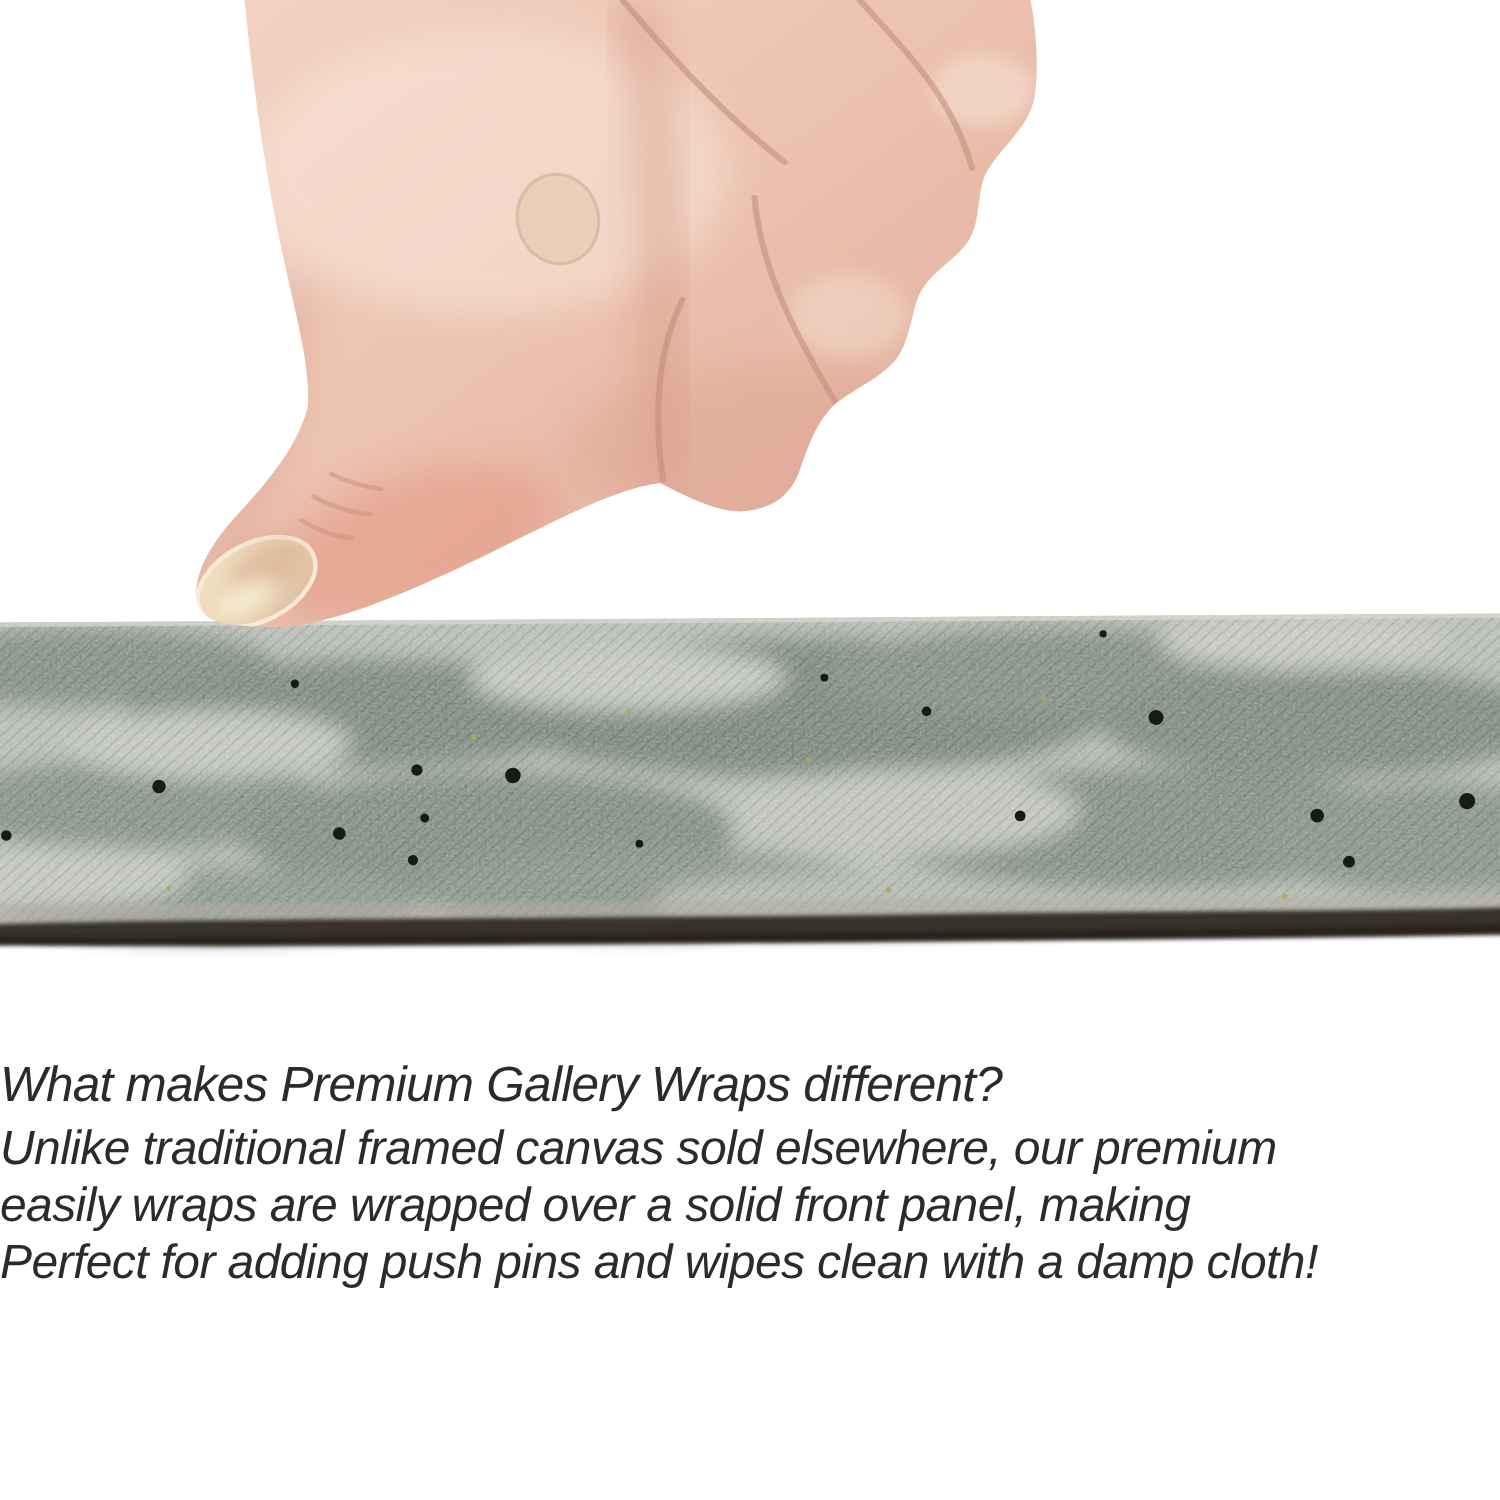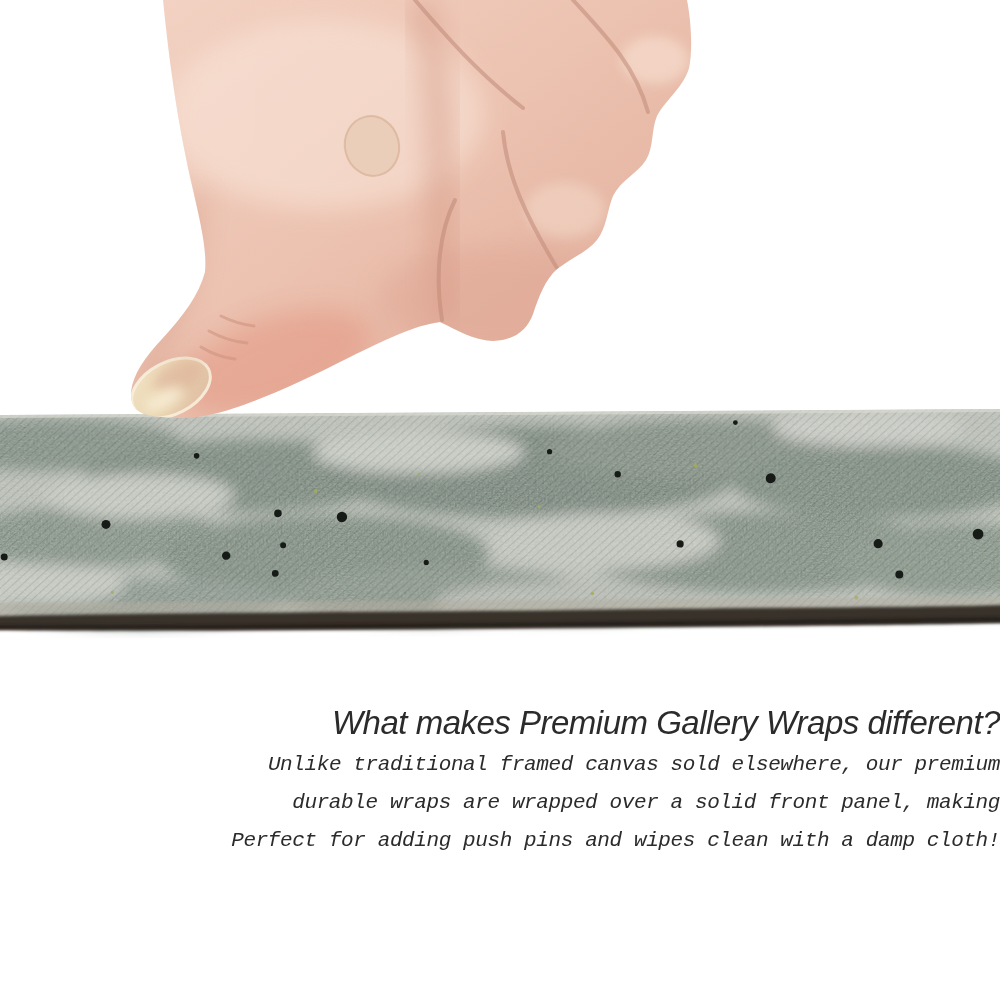--- a/index.html
+++ b/index.html
@@ -9,28 +9,28 @@
   }
   
   .photo-area{position:absolute;left:0;top:0;width:1000px;height:420px;background:#ffffff;}
   .hand-svg{position:absolute;left:95px;top:0;width:620px;height:420px;z-index:3;}
   
   .strip-wrap{position:absolute;left:-6px;top:412px;width:1012px;height:224px;z-index:2;
     transform:rotate(-0.35deg);transform-origin:50% 50%;}
   .strip-svg{display:block;width:1012px;height:224px;}
   
   .text-block{
-    position:absolute;left:0;top:700px;width:1000px;text-align:right;z-index:4;
+    position:absolute;left:0;top:700px;width:1000px;text-align:left;z-index:4;
     font-style:italic;color:#2b2b2b;
   }
   .headline{
     font-size:33px;line-height:46px;font-weight:400;letter-spacing:-0.5px;margin:0;
   }
   .body-line{
-    font-size:21px;line-height:38px;font-weight:400;letter-spacing:-0.4px;font-family:Liberation Mono, monospace;
+    font-size:32px;line-height:38px;font-weight:400;letter-spacing:-0.4px;
   }
 </style>
 </head>
 <body>
 
 <div class="stage">
 
   <div class="photo-area">
     <svg class="hand-svg" viewBox="0 0 620 420" xmlns="http://www.w3.org/2000/svg">
       <defs>
@@ -215,17 +215,17 @@
       <rect x="0" y="188" width="1012" height="13" fill="#b3aea2" opacity="0.55" filter="url(#edgeFuzz)"></rect>
 
       <path filter="url(#edgeFuzz)" d="M0,201 C 180,198 420,200 640,198 C 800,197 930,198 1012,196 L1012,214 C 860,216 520,217 300,217 C 160,217 60,216 0,215 Z" fill="#37302a"></path>
       <path d="M0,210 C 250,212 700,211 1012,208 L1012,213 C 760,215 260,216 0,214 Z" fill="#211c18" opacity="0.8" filter="url(#edgeFuzz)"></path>
     </svg>
   </div>
 
   <div class="text-block">
     <h1 class="headline">What makes Premium Gallery Wraps different?</h1>
     <div class="body-line">Unlike traditional framed canvas sold elsewhere, our premium</div>
-    <div class="body-line">durable wraps are wrapped over a solid front panel, making</div>
+    <div class="body-line">easily wraps are wrapped over a solid front panel, making</div>
     <div class="body-line">Perfect for adding push pins and wipes clean with a damp cloth!</div>
   </div>
 
 </div>
 
 </body></html>

